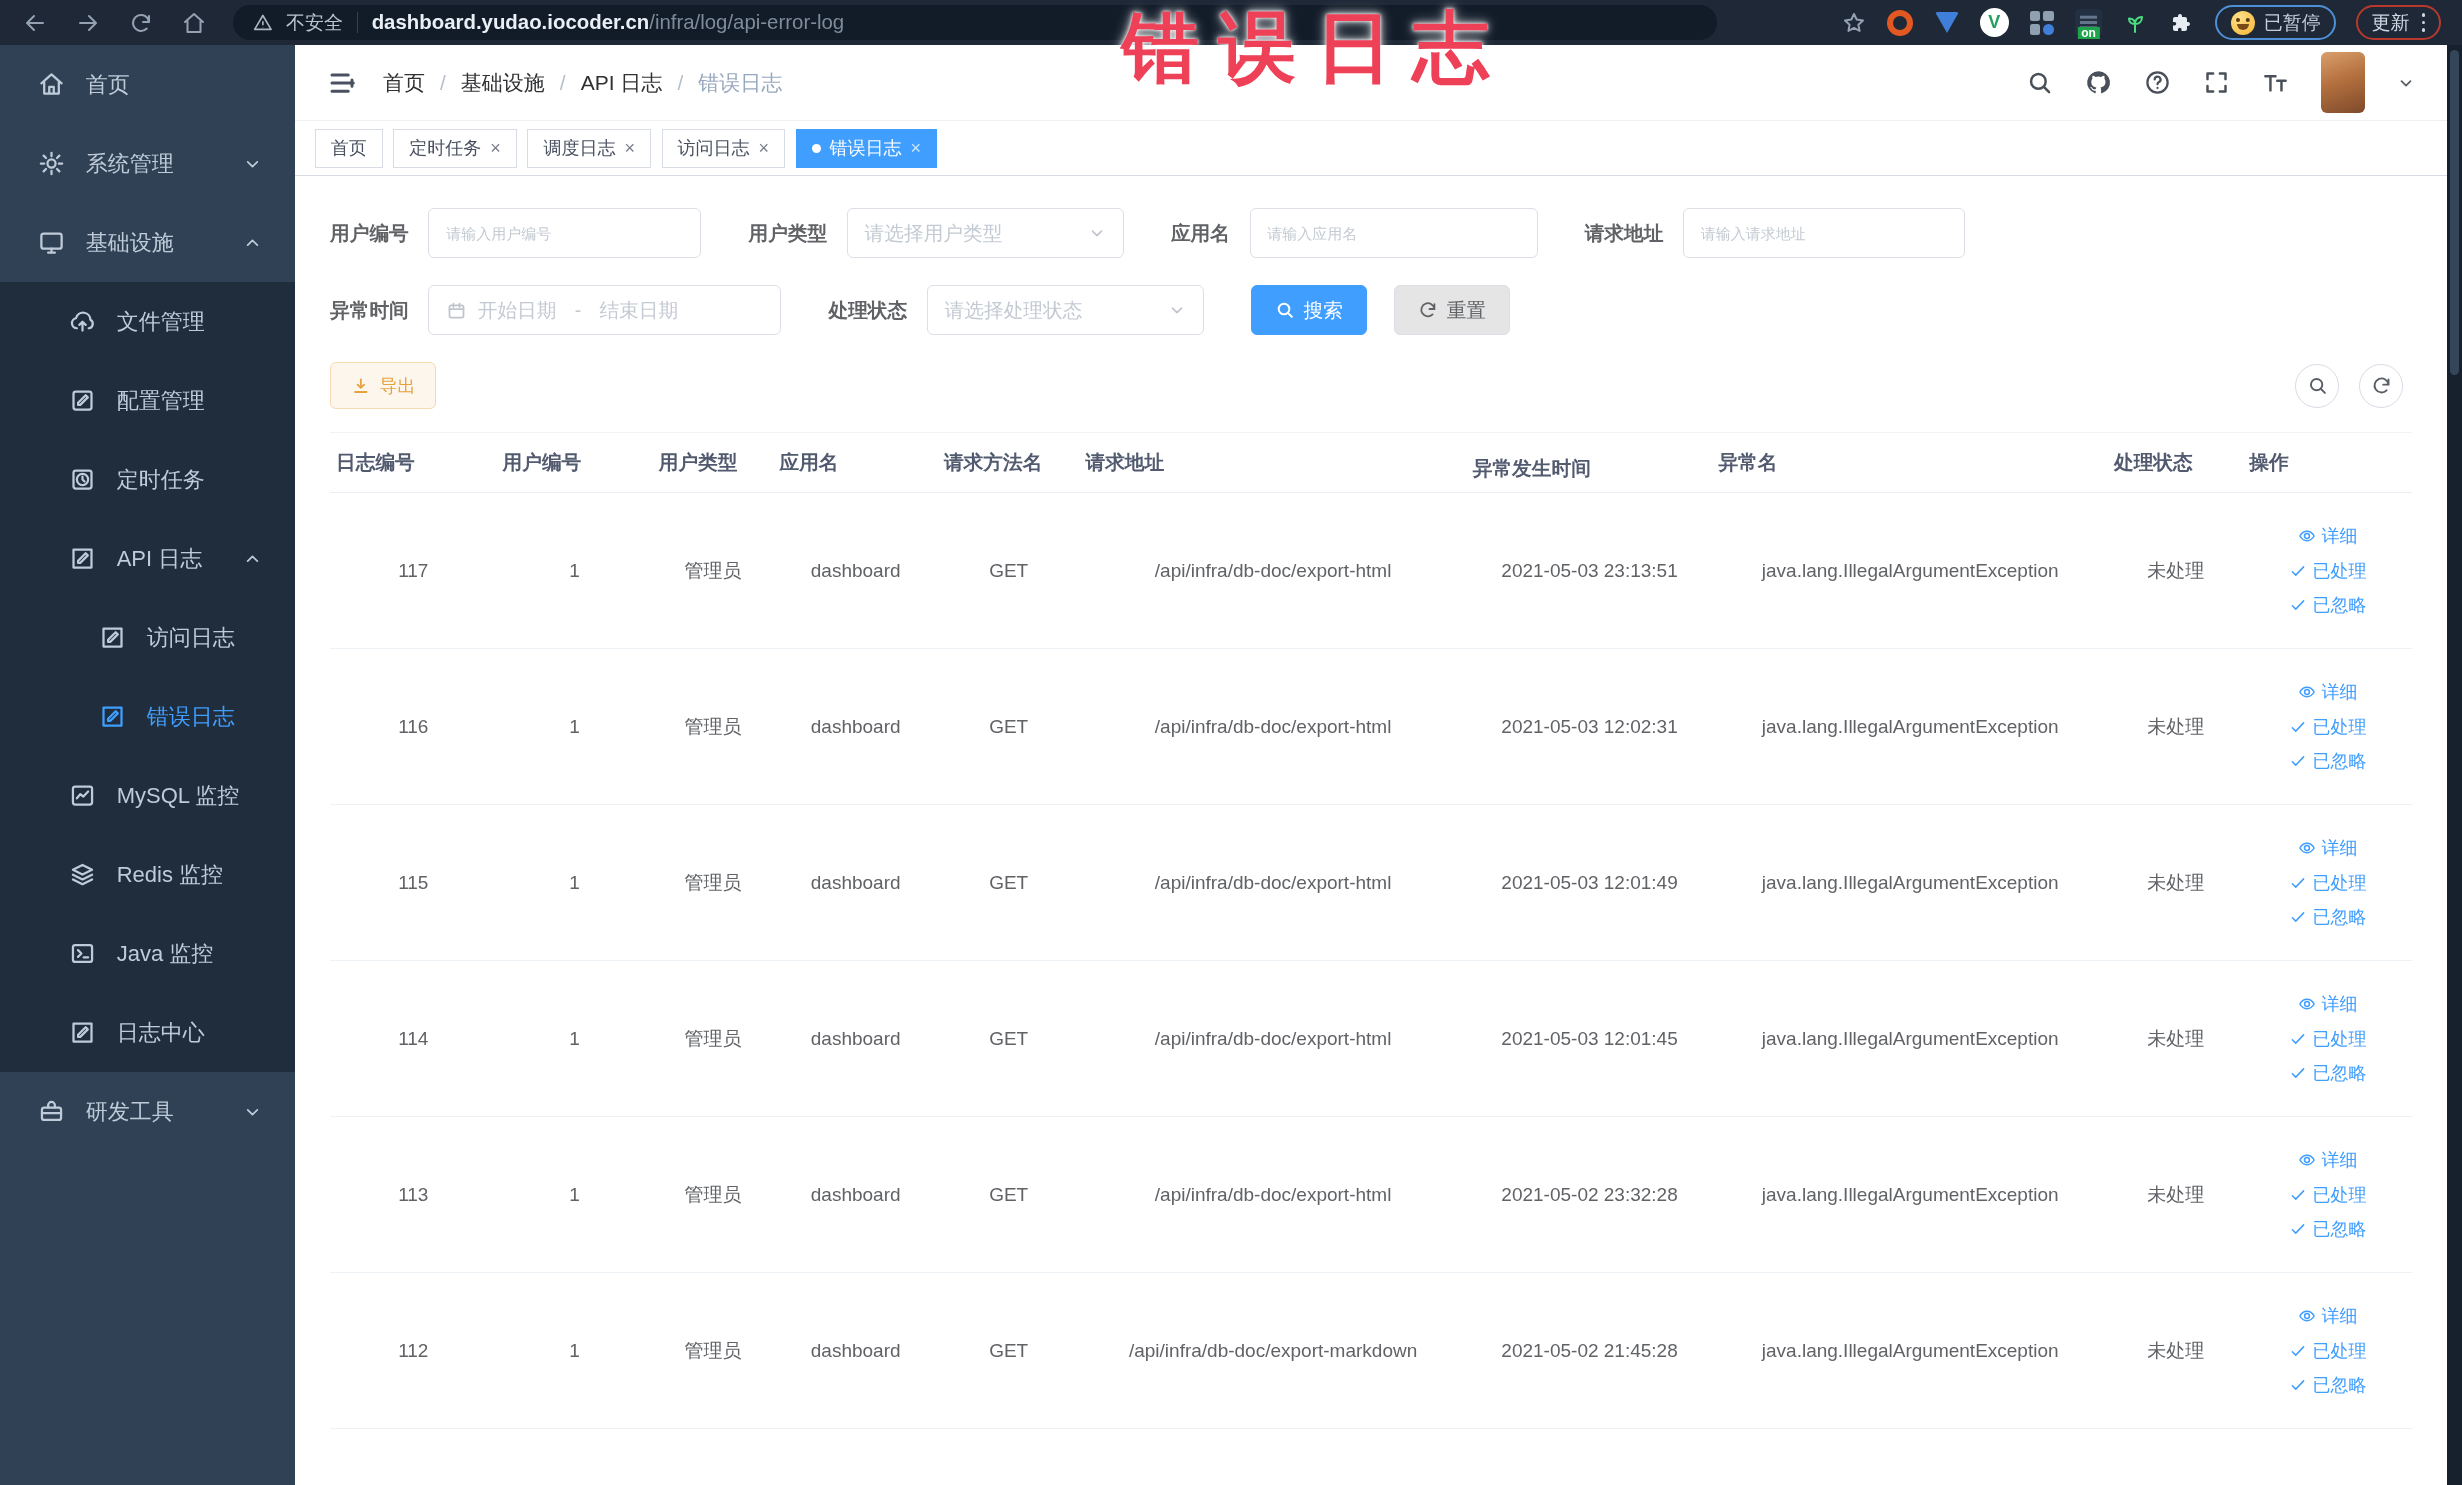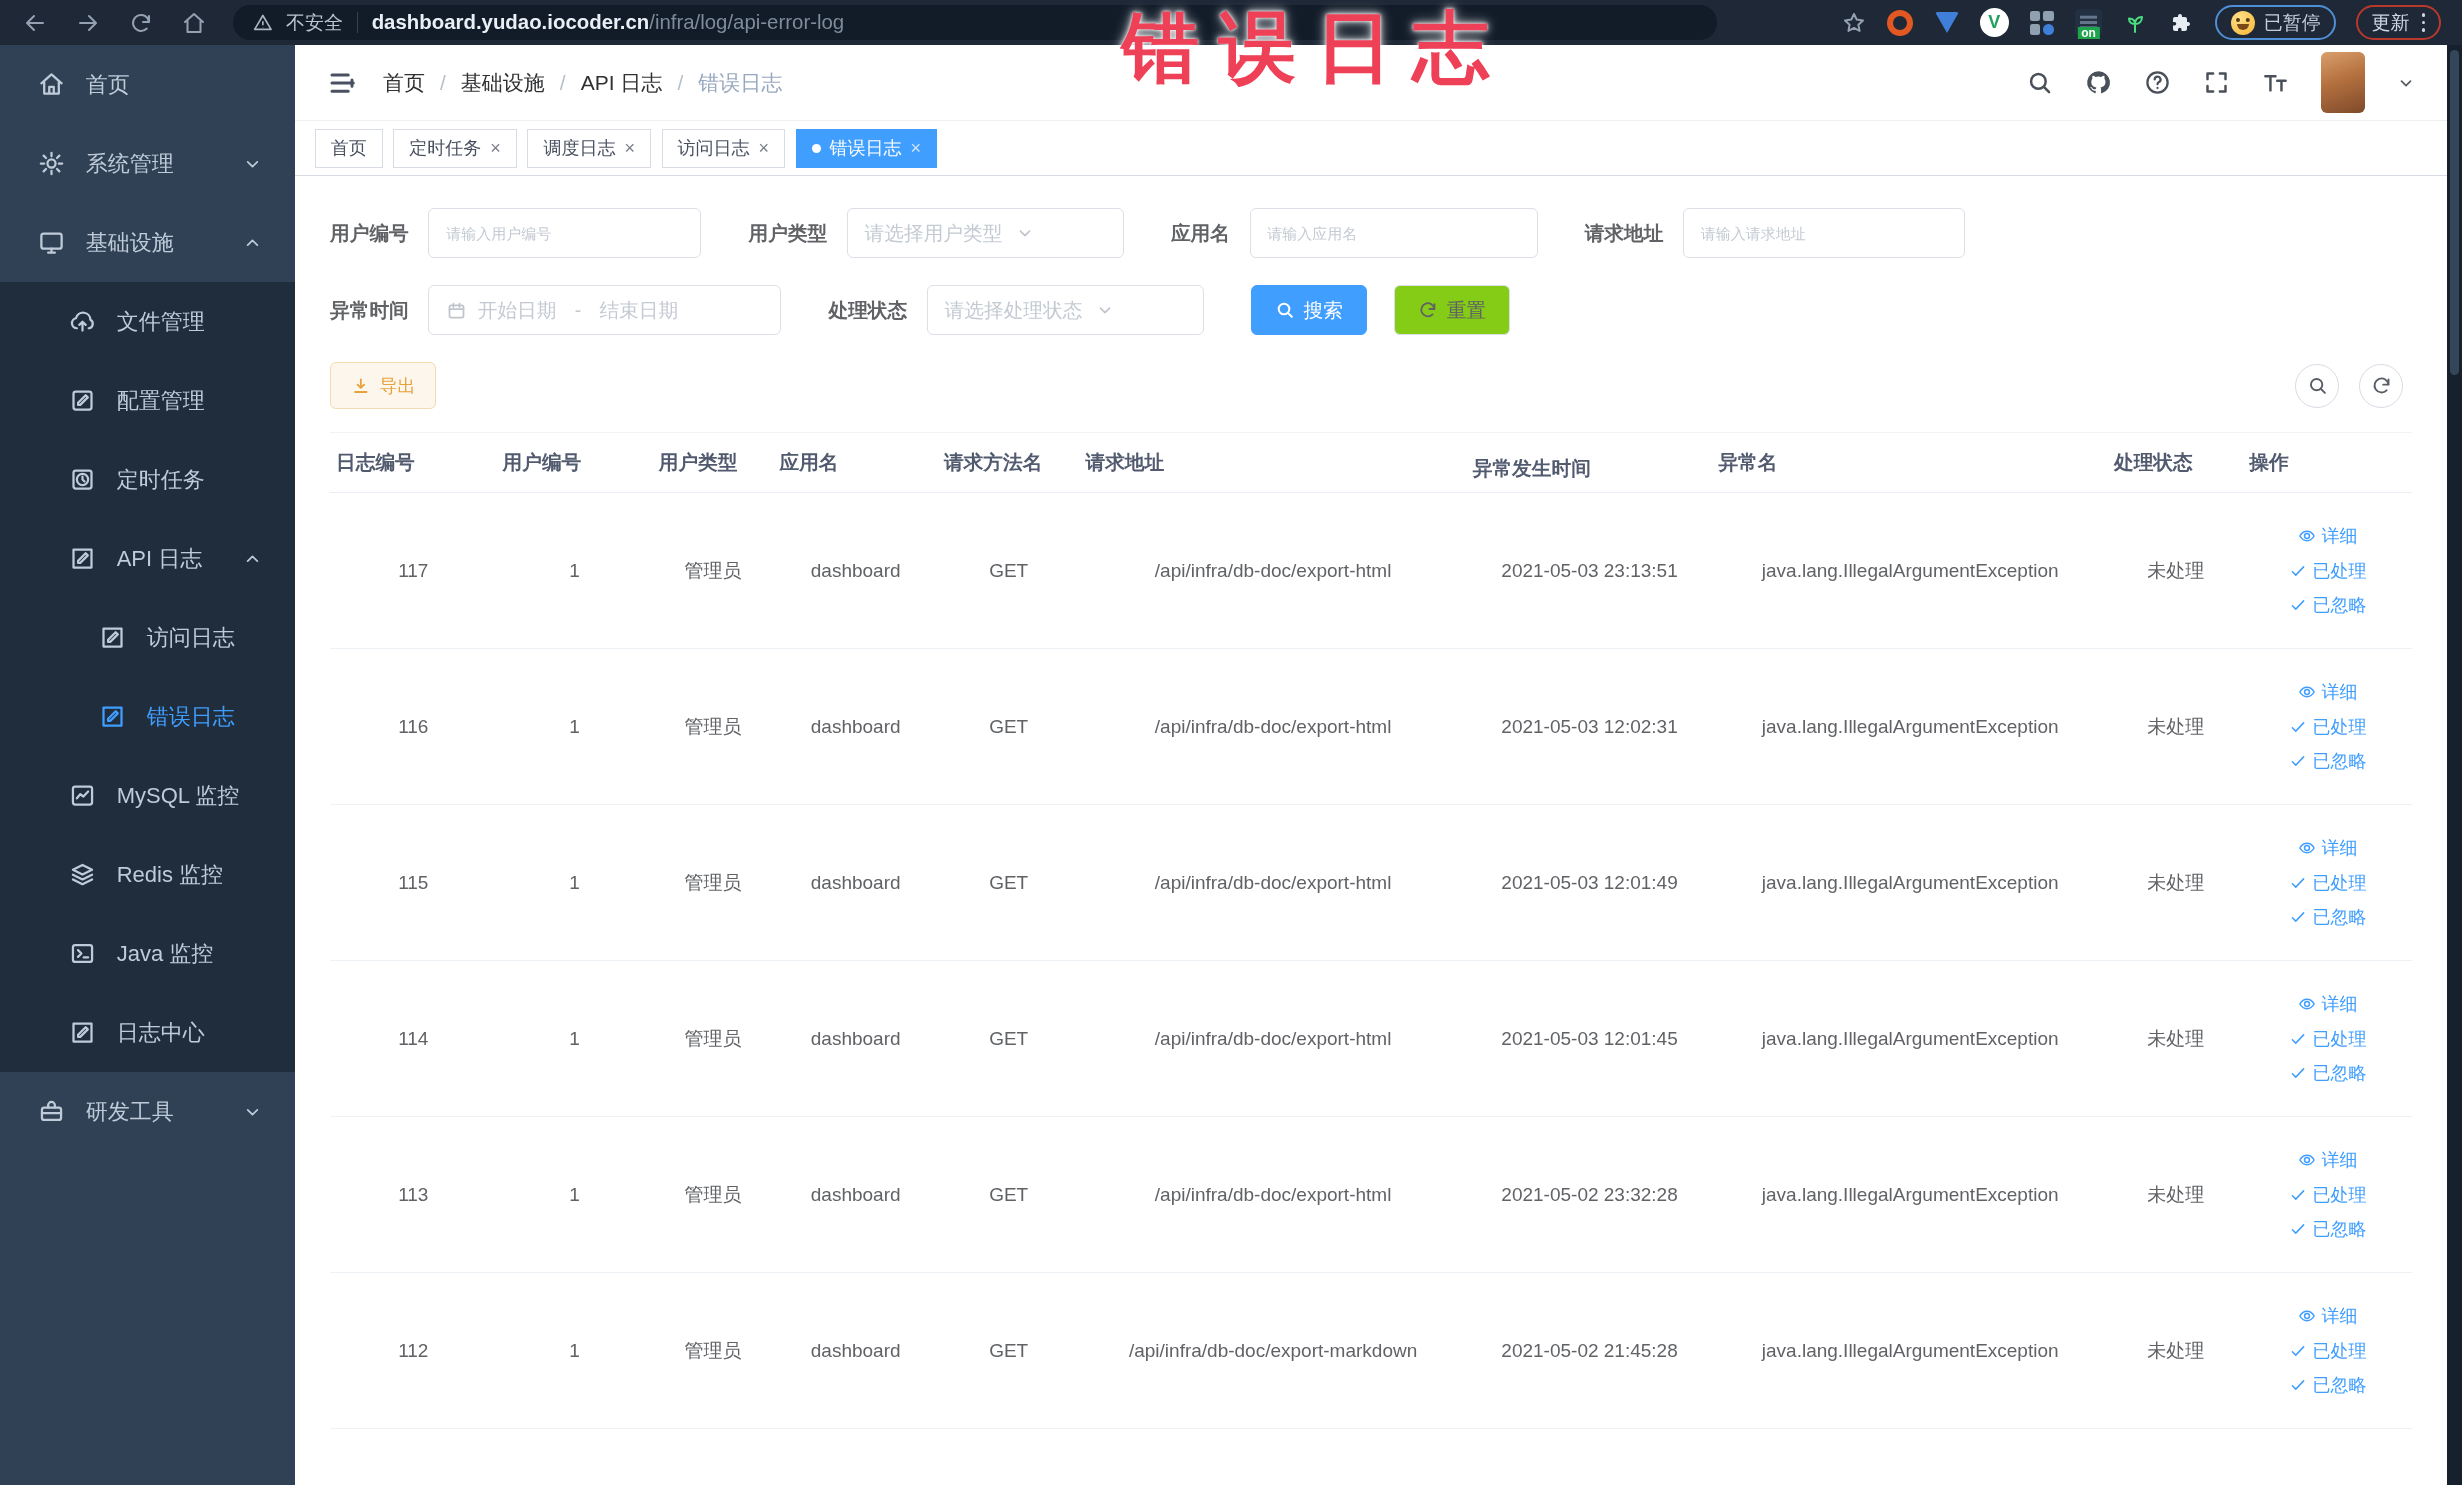--- a/index.html
+++ b/index.html
@@ -93,31 +93,31 @@
   .tag .x{font-size:18px;line-height:1;opacity:.75}
 
   .content{flex:1;padding:32px 35px 0 35px;background:#fff;min-width:0}
 
   
   .filter-row{display:flex;align-items:center;margin-bottom:27px}
   .f-label{font-size:19.7px;color:#606266;font-weight:bold;margin-right:19.7px;white-space:nowrap}
   .f-box{height:50px;border:1.5px solid #dcdfe6;border-radius:6px;background:#fff;display:flex;align-items:center;padding:0 16.7px;margin-right:47px}
   .f-box input{border:none;outline:none;width:100%;font-size:15px;color:#606266;font-family:inherit;background:transparent}
   .f-box input::placeholder{color:#c4cad3}
-  .f-select{justify-content:flex-start}
+  .f-select{justify-content:space-between}
   .f-ph{color:#c4cad3;font-size:19.7px;white-space:nowrap}
   .f-caret{color:#c0c4cc;display:flex;margin-left:13.6px}
   .f-caret svg{width:18px;height:18px}
   .f-range{gap:10.6px}
   .cal-ic{color:#c0c4cc;display:flex}
   .cal-ic svg{width:21px;height:21px}
   .btn{height:50px;border-radius:6px;font-size:19.7px;display:flex;align-items:center;gap:9px;padding:0 23px;cursor:pointer;white-space:nowrap}
   .btn svg{width:19.7px;height:19.7px}
   .btn-primary{background:#409eff;border:1.5px solid #409eff;color:#fff;margin-right:27px}
-  .btn-plain{background:#84cc16;border:1.5px solid #dcdfe6;color:#606266}
+  .btn-plain{background:#e5e5e5;border:1.5px solid #dcdfe6;color:#606266}
 
   
   .toolbar-row{display:flex;align-items:center;margin:4.5px 0 23px 0}
   .btn-export{height:47px;background:#fdf6ec;border:1.5px solid #f5dab1;color:#e6a23c;font-size:18px;padding:0 19.7px}
   .toolbar-right{margin-left:auto;display:flex;gap:19.7px;margin-right:9px}
   .circle-btn{width:44px;height:44px;border-radius:50%;border:1.5px solid #d8dce5;background:#fff;color:#5a5e66;display:flex;align-items:center;justify-content:center;cursor:pointer}
   .circle-btn svg{width:21px;height:21px}
 
   
   .table{width:100%}

